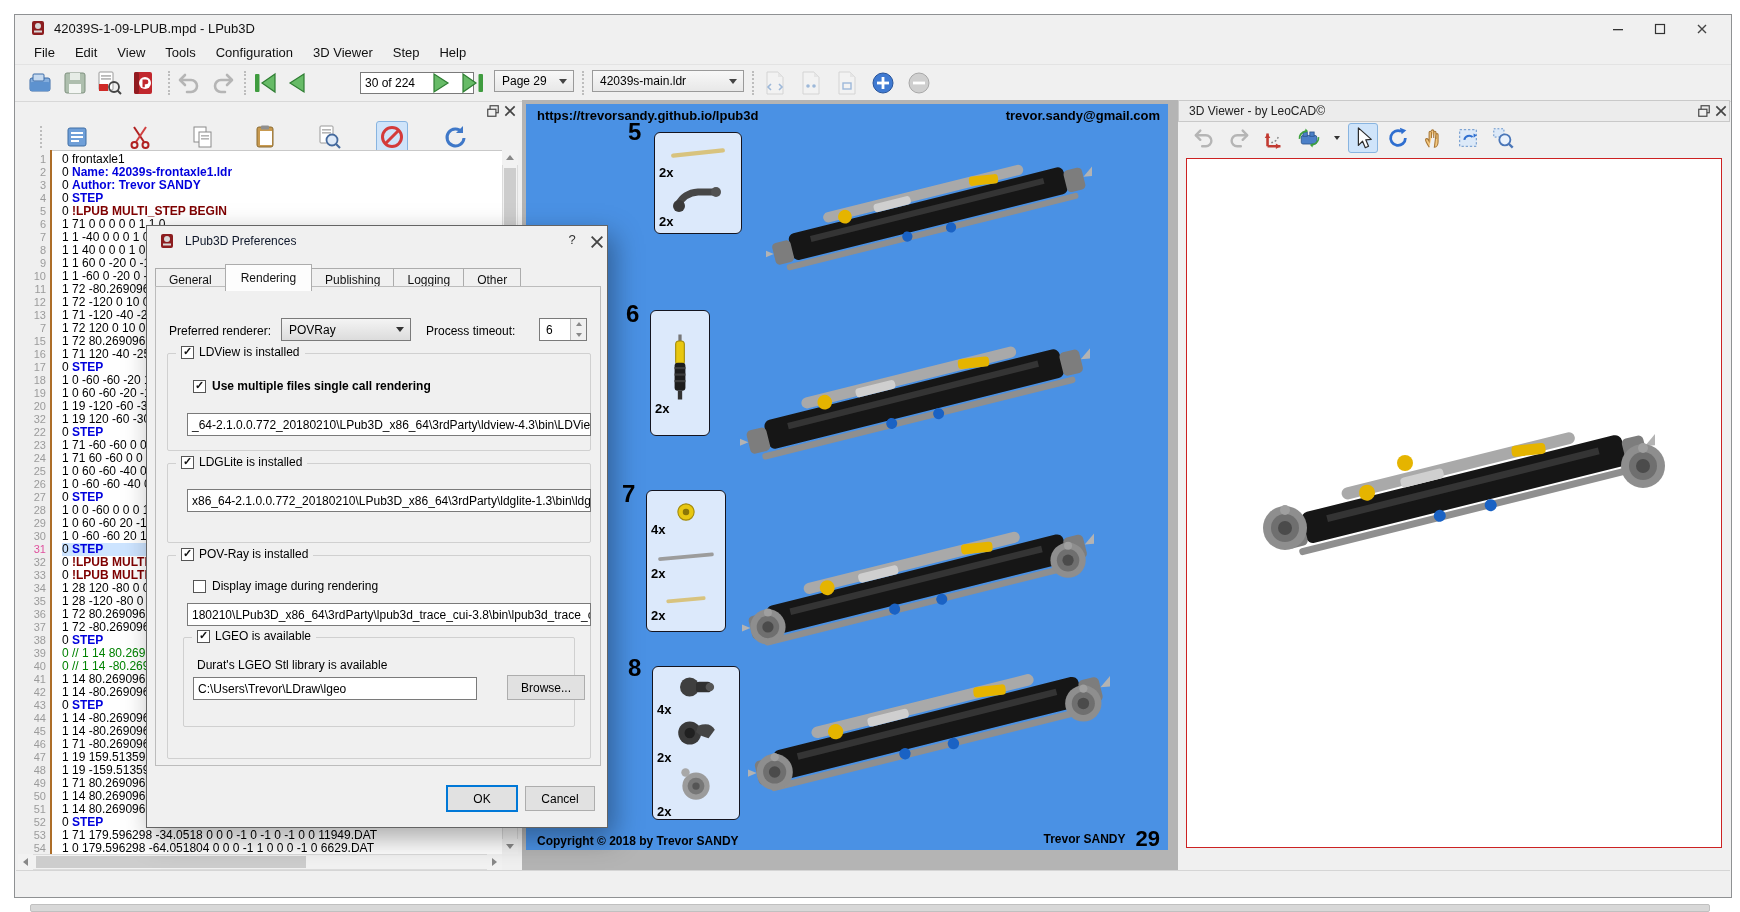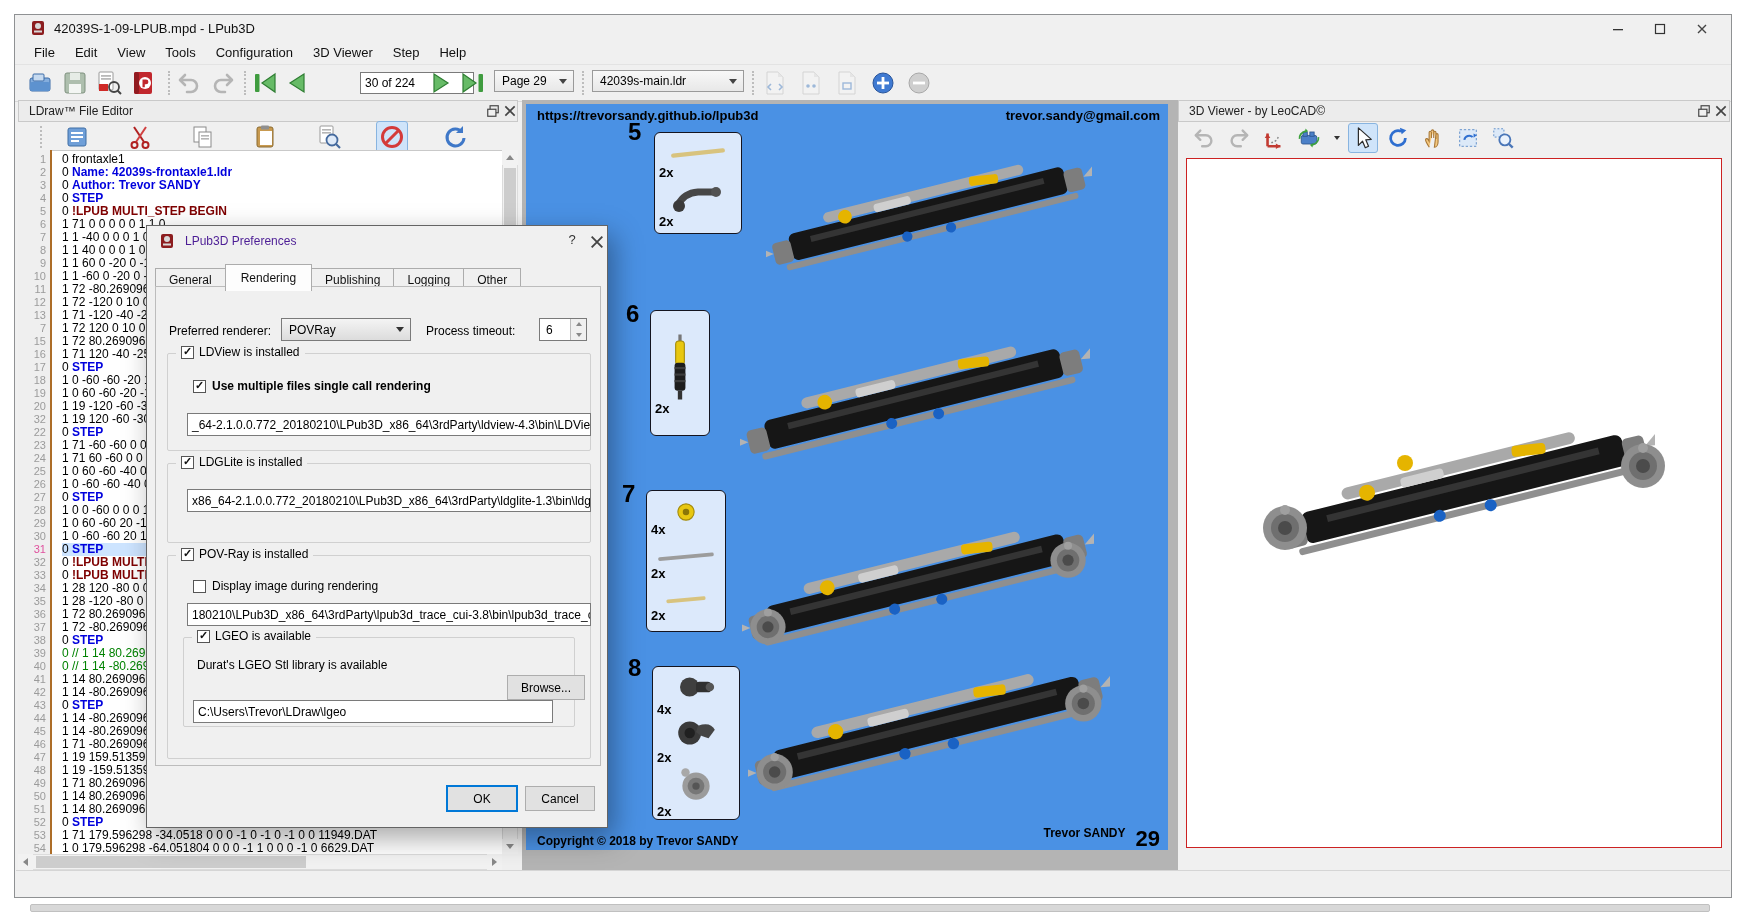--- a/index.html
+++ b/index.html
@@ -57,37 +57,37 @@
   .page-head{position:absolute;font-size:13px;font-weight:600;color:#000;}
   .step-num{position:absolute;font-size:24px;font-weight:bold;color:#000;}
   .pli{position:absolute;background:#dce9fb;border:1px solid #14141f;border-radius:6px;box-sizing:border-box;display:flex;flex-direction:column;justify-content:space-around;padding:4px 4px;}
   .pli-part{display:flex;flex-direction:column;align-items:flex-start;}
   .pp-icon{display:block;margin:0 auto;}
   .pp-icon svg{display:block;width:100%;height:100%;}
   .qty{font-size:13px;font-weight:bold;color:#000;line-height:11px;margin-top:1px;}
   .asm{position:absolute;}
   .asm svg{width:100%;height:100%;display:block;}
   #page-footer-left{left:537px;top:834px;font-size:12px;font-weight:600;color:#000;}
-  #page-footer-right{position:absolute;right:580px;top:826px;display:flex;align-items:flex-start;gap:10px;}
+  #page-footer-right{position:absolute;right:580px;top:826px;display:flex;align-items:center;gap:10px;}
   #page-author{font-size:12px;font-weight:600;color:#000;}
   #page-number{font-size:22px;font-weight:bold;color:#000;}
   
   #viewer-toolbar-row{left:1192px;top:126px;display:flex;gap:11px;}
   .tbi24{width:24px;height:24px;display:inline-block;}
   .tbi24 svg{width:100%;height:100%;display:block;}
   #viewport{left:1186px;top:158px;width:536px;height:690px;background:#ffffff;border:1px solid #cc2222;box-sizing:border-box;}
   
   #statusbar{left:16px;top:870px;width:1714px;height:26px;background:#f0f0f0;border-top:1px solid #d5d5d5;}
   #taskbar-sliver{left:30px;top:904px;width:1680px;height:8px;background:#d8d8d8;border:1px solid #c0c0c0;border-radius:2px;box-sizing:border-box;}
   
   #dialog{left:146px;top:225px;width:462px;height:603px;background:#f0f0f0;border:1px solid #646464;box-sizing:border-box;box-shadow:6px 10px 26px rgba(0,0,0,0.35);z-index:50;}
   #dialog *{box-sizing:border-box;}
   #dlg-titlebar{position:absolute;left:0;top:0;width:100%;height:30px;display:flex;align-items:center;}
   #dlg-icon{width:16px;height:16px;margin-left:12px;}
-  #dlg-title{font-size:12px;color:#4c1d95;margin-left:10px;}
+  #dlg-title{font-size:12px;color:#0f172a;margin-left:10px;}
   #dlg-help{position:absolute;left:414px;top:6px;width:22px;height:20px;text-align:center;font-size:13px;color:#333;}
   #dlg-close{position:absolute;left:442px;top:8px;width:16px;height:16px;}
   #dlg-tabs{position:absolute;left:8px;top:38px;display:flex;align-items:flex-end;}
   .tab{font-size:12px;padding:4px 13px;background:#f0f0f0;border:1px solid #acacac;border-bottom:none;margin-right:-1px;color:#111;}
   .tab.active{background:#fdfdfd;padding:6px 15px;position:relative;z-index:2;}
   #dlg-frame{position:absolute;left:8px;top:60px;width:446px;height:480px;border:1px solid #bcbcbc;background:#f0f0f0;}
   .dlabel{position:absolute;font-size:12px;color:#000;}
   .dcombo{position:absolute;height:23px;background:linear-gradient(#f4f4f4,#dcdcdc);border:1px solid #7a7a7a;display:flex;align-items:center;font-size:12px;padding-left:7px;}
   .dcombo .arrow{margin-left:auto;margin-right:6px;width:0;height:0;border-left:4px solid transparent;border-right:4px solid transparent;border-top:5px solid #333;}
   .spin{position:absolute;height:23px;border:1px solid #7a7a7a;background:#fff;display:flex;}
@@ -298,23 +298,20 @@
         </svg>
       </span>
       <span class="tbi">
         <svg viewBox="0 0 26 26">
           <circle cx="13" cy="13" r="10" fill="#cfcfcf" stroke="#a8a8a8"></circle>
           <rect x="7" y="11.6" width="12" height="2.8" fill="#fff"></rect>
         </svg>
       </span>
     </div>
 
-  <div class="abs dock-header" style="left:18px;top:100px;width:500px;">
-    <span>LDraw™ File Editor</span>
-  </div>
   <span class="abs dock-btn" style="left:486px;top:104px;"><svg viewBox="0 0 12 12">
         <rect x="3.5" y="1.5" width="7" height="6" fill="none" stroke="#444"></rect>
         <rect x="1.5" y="4.5" width="7" height="6" fill="#f0f0f0" stroke="#444"></rect>
       </svg></span>
   <span class="abs dock-btn" style="left:503px;top:104px;"><svg viewBox="0 0 12 12">
         <path d="M2 2 L10 10 M10 2 L2 10" stroke="#444" stroke-width="1.4"></path>
       </svg></span>
   <div class="abs vsep" style="left:40px;top:126px;height:22px;"></div>
   <div class="abs" id="editor-toolbar-row">
       <span class="tbi">
@@ -743,19 +740,19 @@
         <span>Display image during rendering</span>
       </div>
     <div class="field" style="left:40px;top:377px;width:404px;">180210\LPub3D_x86_64\3rdParty\lpub3d_trace_cui-3.8\bin\lpub3d_trace_cui64.exe</div>
     <div class="group" style="left:36px;top:411px;width:392px;height:90px;">
       <div class="legend">
           <span class="cb on"></span>
           <span>LGEO is available</span>
         </div>
     </div>
     <div class="dlabel" style="left:50px;top:432px;">Durat's LGEO Stl library is available</div>
-    <div class="field" style="left:46px;top:474px;width:360px;">C:\Users\Trevor\LDraw\lgeo</div>
+    <div class="field" style="left:46px;top:451px;width:284px;">C:\Users\Trevor\LDraw\lgeo</div>
     <div class="dbtn" style="left:360px;top:449px;width:78px;">Browse...</div>
 
     <div class="dbtn default" style="left:300px;top:560px;width:70px;">OK</div>
     <div class="dbtn" style="left:378px;top:560px;width:70px;">Cancel</div>
   </div>
 </div>
 
 </body></html>

